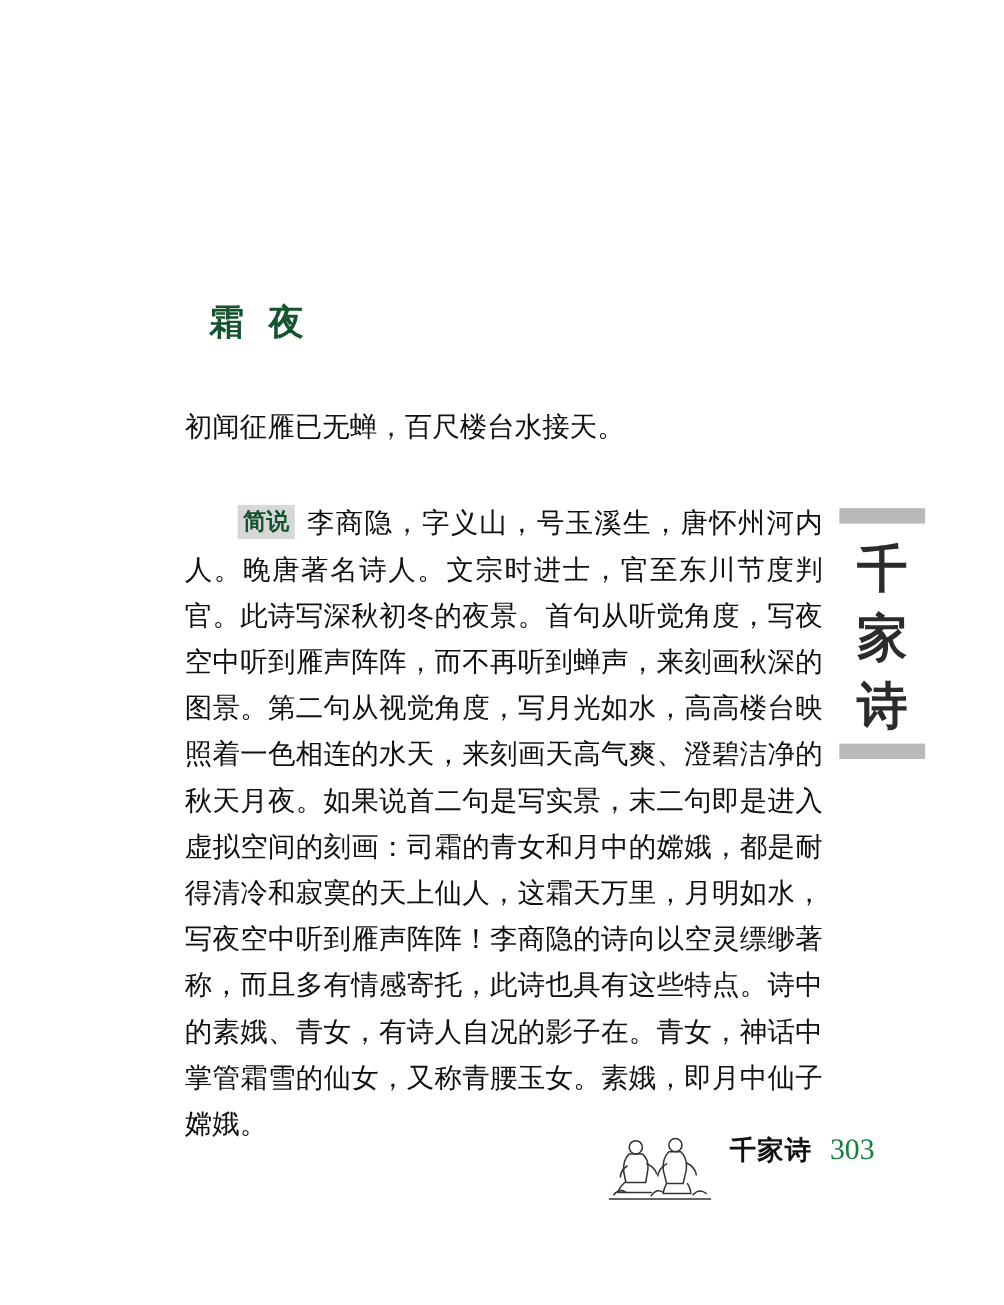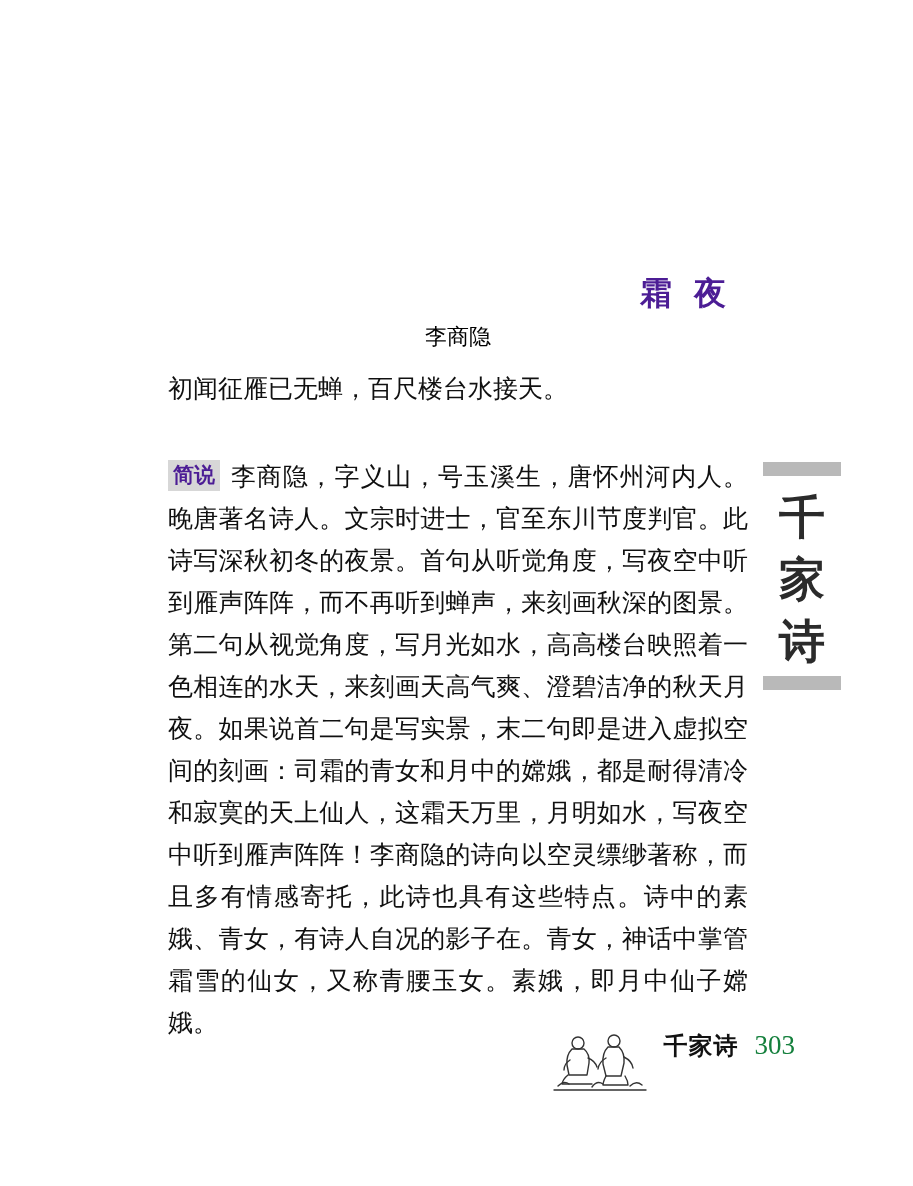--- a/index.html
+++ b/index.html
@@ -32,27 +32,27 @@
     letter-spacing: 0.5px;
     text-align: justify;
   }
 
   
   .poem-title {
     position: absolute;
     left: 168px;
     top: 272px;
     width: 580px;
-    text-align: right;
+    text-align: left;
     font-family: "DejaVu Sans", sans-serif;
     font-weight: bold;
     font-size: 32px;
     letter-spacing: 22px;
     text-indent: 22px;
-    color: #4c1d95;
+    color: #14532d;
   }
   .poem-author {
     position: absolute;
     left: 168px;
     top: 322px;
     width: 580px;
     text-align: center;
     font-size: 22px;
     font-family: "DejaVu Sans", sans-serif;
     color: #000;
@@ -82,28 +82,29 @@
     top: 456px;
     width: 580px;
     font-size: 25px;
     line-height: 42px;
     text-align: justify;
     text-justify: inter-ideograph;
   }
   .tag {
     display: inline-block;
     background: #d7d7d7;
-    color: #4c1d95;
+    color: #14532d;
     font-family: "DejaVu Sans", sans-serif;
     font-size: 21px;
     font-weight: bold;
     line-height: 28px;
     padding: 1px 5px 2px 5px;
     vertical-align: 3px;
     margin-right: 10px;
+    margin-left: 48px;
   }
 
   
   .side-mark {
     position: absolute;
     right: 72px;
     top: 462px;
     width: 78px;
     text-align: center;
   }
@@ -161,21 +162,20 @@
     position: relative;
   }
 </style>
 </head>
 <body>
 
 <div class="page">
 
 
   <div class="poem-title">霜夜</div>
-  <div class="poem-author">李商隐</div>
 
   <div class="poem-lines">
     <div class="poem-line">初闻征雁已无蝉，百尺楼台水接天。</div>
   </div>
 
   <div class="commentary">
     <span class="tag">简说</span><span>李商隐，字义山，号玉溪生，唐怀州河内人。晚唐著名诗人。文宗时进士，官至东川节度判官。此诗写深秋初冬的夜景。首句从听觉角度，写夜空中听到雁声阵阵，而不再听到蝉声，来刻画秋深的图景。第二句从视觉角度，写月光如水，高高楼台映照着一色相连的水天，来刻画天高气爽、澄碧洁净的秋天月夜。如果说首二句是写实景，末二句即是进入虚拟空间的刻画：司霜的青女和月中的嫦娥，都是耐得清冷和寂寞的天上仙人，这霜天万里，月明如水，写夜空中听到雁声阵阵！李商隐的诗向以空灵缥缈著称，而且多有情感寄托，此诗也具有这些特点。诗中的素娥、青女，有诗人自况的影子在。青女，神话中掌管霜雪的仙女，又称青腰玉女。素娥，即月中仙子嫦娥。</span>
   </div>
 
   <div class="side-mark">

